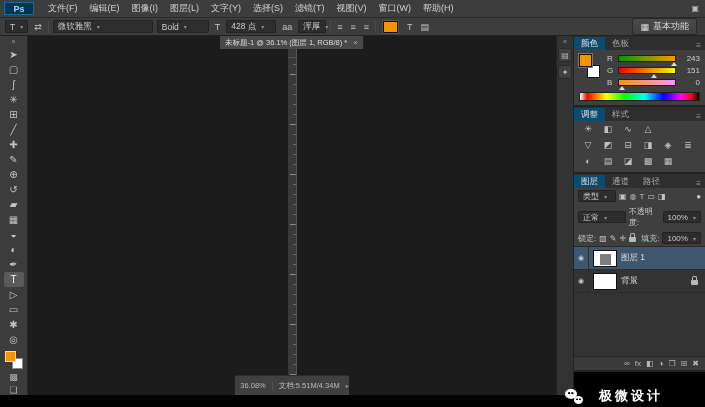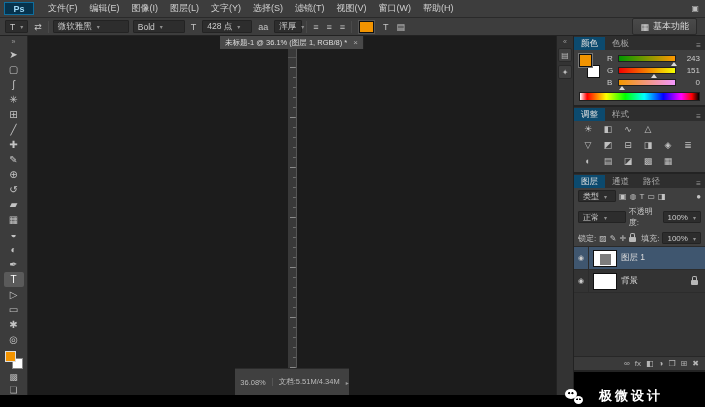--- a/index.html
+++ b/index.html
@@ -10,21 +10,21 @@
   .menubar { height:18px; background:#3d3d3d; border-bottom:1px solid #2a2a2a; display:flex; align-items:center; padding-left:4px; font-size:9px; }
   .pslogo { width:30px; height:13px; background:#06334d; border:1px solid #0e6e9e; color:#9fd9f6; font-size:9px; font-weight:bold; display:flex; align-items:center; justify-content:center; margin-right:8px; }
   .menuitem { padding:0 6px; color:#cfcfcf; cursor:default; }
   .winctl { margin-left:auto; margin-right:6px; color:#bdbdbd; font-size:8px; }
 
   
   .optionsbar { height:18px; background:#3d3d3d; border-bottom:1px solid #222; display:flex; align-items:center; gap:4px; padding-left:5px; font-size:9px; }
   .obicon { color:#c5c5c5; font-size:9px; padding:0 2px; }
   .fld { display:inline-flex; align-items:center; height:13px; background:#2d2d2d; border:1px solid #232323; border-radius:1px; padding:0 4px; color:#ccc; font-size:8.5px; white-space:nowrap; }
   .fld::after { content:"▾"; font-size:6px; margin-left:5px; color:#8f8f8f; }
-  .w-family { width:76px; } .w-style { width:52px; } .w-size { width:50px; } .w-aa { width:28px; }
+  .w-family { width:100px; } .w-style { width:52px; } .w-size { width:50px; } .w-aa { width:28px; }
   .sep { width:1px; height:12px; background:#2c2c2c; border-right:1px solid #4a4a4a; }
   .ob-swatch { width:15px; height:12px; background:#f39400; border:1px solid #111; outline:1px solid #555; margin:0 3px; }
   .workspace { margin-left:auto; margin-right:8px; display:flex; align-items:center; gap:4px; background:linear-gradient(#4a4a4a,#3f3f3f); border:1px solid #2a2a2a; border-radius:2px; padding:1px 7px; font-size:9px; color:#ddd; }
 
   
   .main { display:flex; height:359px; }
 
   
   .toolbar { width:28px; background:#3c3c3c; border-right:1px solid #262626; display:flex; flex-direction:column; align-items:center; padding-top:2px; }
   .tb-collapse { font-size:7px; color:#9a9a9a; margin-bottom:2px; }
@@ -45,21 +45,21 @@
   .ruler-h { flex:1; background:#393939; border-bottom:1px solid #555;
     background-image:repeating-linear-gradient(90deg,#8a8a8a 0 1px,transparent 1px 50px),repeating-linear-gradient(90deg,#6d6d6d 0 1px,transparent 1px 10px);
     background-size:100% 70%,100% 35%; background-position:0 100%,0 100%; background-repeat:no-repeat,no-repeat; }
   .canvasrow { flex:1; display:flex; min-height:0; }
   .ruler-v { width:9px; background:#393939; border-right:1px solid #555;
     background-image:repeating-linear-gradient(0deg,#8a8a8a 0 1px,transparent 1px 50px),repeating-linear-gradient(0deg,#6d6d6d 0 1px,transparent 1px 10px);
     background-size:70% 100%,35% 100%; background-position:100% 0,100% 0; background-repeat:no-repeat,no-repeat; }
   .pasteboard { flex:1; position:relative; background:#1b1b1b; overflow:hidden; }
   .page { position:absolute; left:126px; top:5px; width:242px; height:318px; background:#fff; box-shadow:2px 2px 5px rgba(0,0,0,0.55); }
   .grayrect { position:absolute; left:17px; top:30px; width:205px; height:258px; background:#7d7d7d; }
-  .statusbar { height:27px; background:#404040; border-top:1px solid #2b2b2b; display:flex; align-items:center; font-size:7.5px; color:#bbb; padding-left:5px; gap:6px; }
+  .statusbar { height:20px; background:#404040; border-top:1px solid #2b2b2b; display:flex; align-items:center; font-size:7.5px; color:#bbb; padding-left:5px; gap:6px; }
   .statsep { width:1px; height:8px; background:#2a2a2a; border-right:1px solid #555; }
   .statarrow { font-size:6px; color:#999; }
 
   
   .dockstrip { width:18px; background:#333; border-left:1px solid #222; border-right:1px solid #222; display:flex; flex-direction:column; align-items:center; padding-top:2px; gap:3px; }
   .dockcollapse { font-size:7px; color:#9a9a9a; }
   .dockbtn { width:14px; height:14px; background:#404040; border:1px solid #2a2a2a; border-radius:2px; display:flex; align-items:center; justify-content:center; font-size:8px; color:#bdbdbd; }
 
   
   .panels { width:131px; background:#232323; display:flex; flex-direction:column; }

